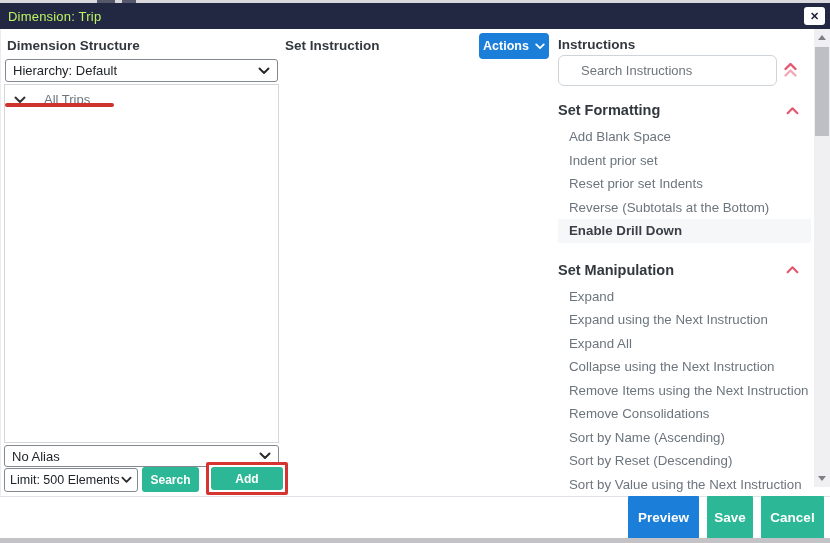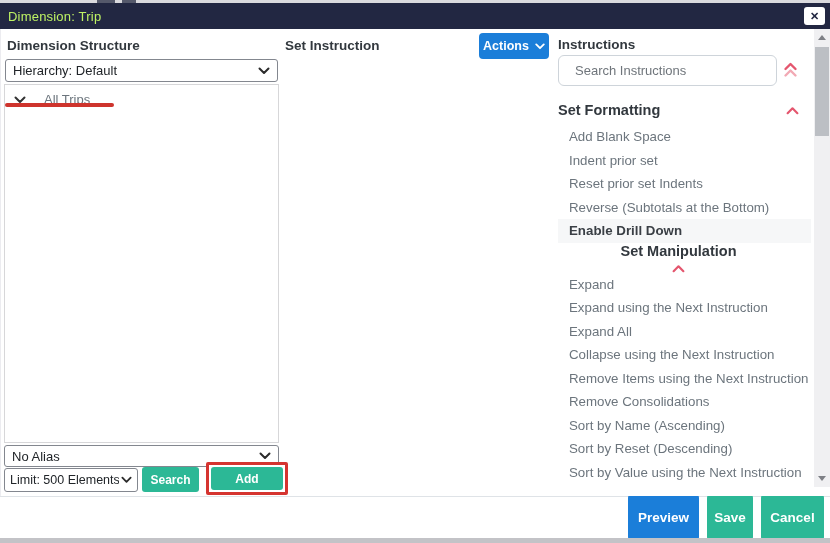--- a/index.html
+++ b/index.html
@@ -52,27 +52,27 @@
     border-radius:2px;display:flex;align-items:center;justify-content:center;background:#fff;}
   .add-btn{width:72px;height:23px;}
 
   
   .actions-btn{position:absolute;left:478px;top:4px;width:70px;height:26px;background:var(--primary-blue);
     color:#fff;border:none;border-radius:4px;font-size:12.5px;font-weight:700;font-family:inherit;
     display:flex;align-items:center;justify-content:center;gap:6px;cursor:pointer;}
 
   
   .search-input{position:absolute;left:557px;top:26px;width:219px;height:31px;border:1px solid #ced4da;
-    border-radius:6px;padding:0 16px;font-size:13px;color:#212529;font-family:inherit;outline:none;}
+    border-radius:6px;padding:0 22px;font-size:13px;color:#212529;font-family:inherit;outline:none;}
   .search-input::placeholder{color:#6f757b;}
   .collapse-all{position:absolute;left:781px;top:32px;width:17px;height:18px;cursor:pointer;}
 
   .instr-list{position:absolute;left:557px;top:66px;width:253px;height:401px;overflow:hidden;}
   .sec-header{height:30px;display:flex;align-items:center;justify-content:space-between;padding-right:12px;cursor:pointer;}
-  .sec-header + .sec-header, .instr-item + .sec-header{flex-direction:column;}
+  .sec-header + .sec-header, .instr-item + .sec-header{margin-top:12px;}
   .sec-title{font-size:14.5px;font-weight:700;color:#32383e;}
   .instr-item{height:23.5px;line-height:23.5px;padding-left:11px;font-size:13.3px;color:#6c757d;
     white-space:nowrap;cursor:pointer;}
   .instr-item.active{background:#f6f7f8;color:#3a3f45;font-weight:700;}
 
   
   .scrollbar{position:absolute;left:813px;top:0;width:16px;height:458px;background:#f0f0f2;}
   .sb-btn{position:absolute;left:0;width:16px;height:17px;display:flex;align-items:center;justify-content:center;cursor:pointer;}
   .sb-btn.up{top:0;} .sb-btn.down{bottom:0;}
   .tri-up{width:0;height:0;border-left:4px solid transparent;border-right:4px solid transparent;border-bottom:5px solid #7e8086;}

